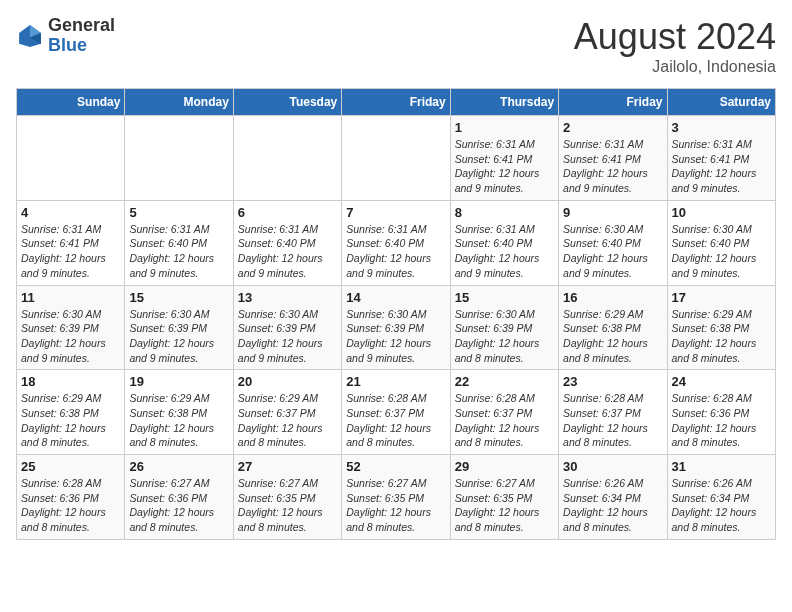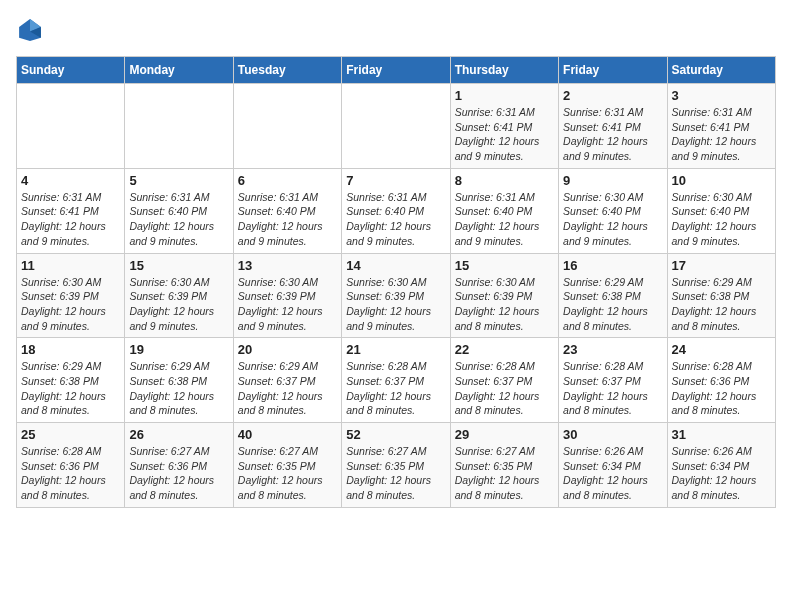--- a/index.html
+++ b/index.html
@@ -46,21 +46,21 @@
     }
     .calendar {
       width: 100%;
       border-collapse: collapse;
       font-size: 11px;
     }
     .calendar th {
       background: #2a6db5;
       color: #fff;
       padding: 6px 4px;
-      text-align: left;
+      text-align: right;
       font-size: 12px;
       font-weight: bold;
       border: 1px solid #ccc;
     }
     .calendar td {
       border: 1px solid #ccc;
       vertical-align: top;
       padding: 4px;
       width: 108px;
       min-height: 80px;
@@ -92,22 +92,28 @@
 </head>
 <body>
 
 <div class="header">
   <div class="logo">
     <svg class="logo-icon" viewBox="0 0 36 36">
       <polygon points="18,4 32,14 32,28 18,32 4,28 4,14" fill="#2a6db5"></polygon>
       <polygon points="18,4 32,14 18,20" fill="#5599d4"></polygon>
       <polygon points="18,20 32,14 32,28" fill="#1a5a9a"></polygon>
     </svg>
+    <div class="logo-text">
+      <span class="logo-general">General</span><br>
+      <span class="logo-blue">Blue</span>
+    </div>
   </div>
   <div class="title-block">
+    <div class="month-title">August 2024</div>
+    <div class="location">Jailolo, Indonesia</div>
   </div>
 </div>
 
 <table class="calendar">
   <thead>
     <tr>
     <th>Sunday</th>
         <th>Monday</th>
         <th>Tuesday</th>
         <th>Friday</th>
@@ -280,21 +286,21 @@
 Sunset: 6:36 PM
 Daylight: 12 hours and 8 minutes.</div>
         </td>
         <td>
           <span class="day-num">26</span>
           <div class="day-info" style="white-space: pre-line;">Sunrise: 6:27 AM
 Sunset: 6:36 PM
 Daylight: 12 hours and 8 minutes.</div>
         </td>
         <td>
-          <span class="day-num">40</span>
+          <span class="day-num">27</span>
           <div class="day-info" style="white-space: pre-line;">Sunrise: 6:27 AM
 Sunset: 6:35 PM
 Daylight: 12 hours and 8 minutes.</div>
         </td>
         <td>
           <span class="day-num">52</span>
           <div class="day-info" style="white-space: pre-line;">Sunrise: 6:27 AM
 Sunset: 6:35 PM
 Daylight: 12 hours and 8 minutes.</div>
         </td>

